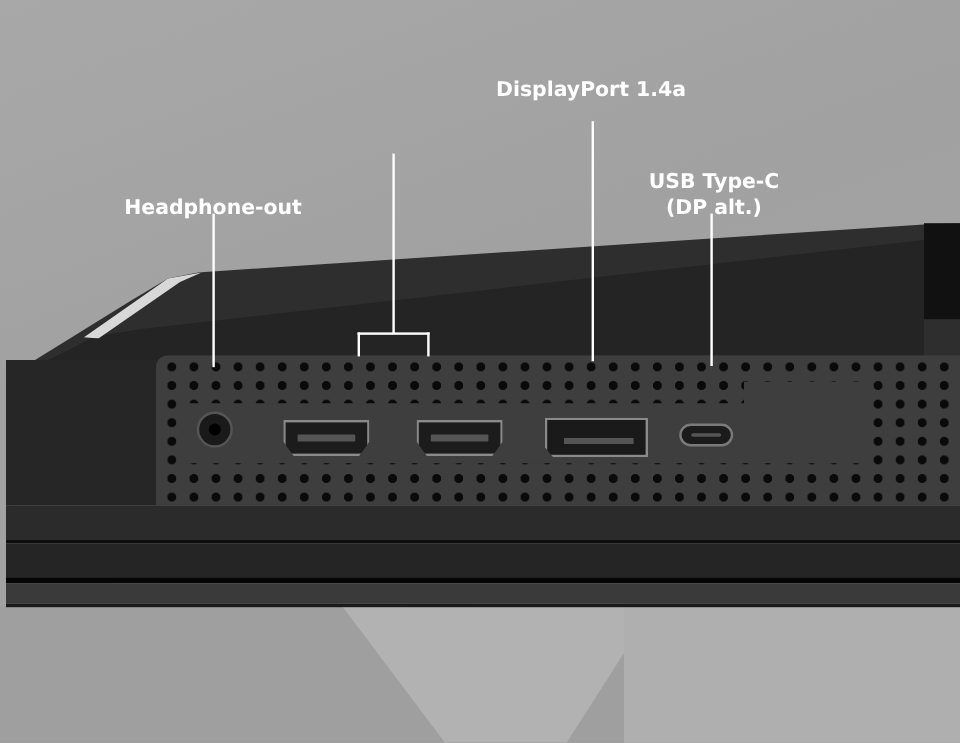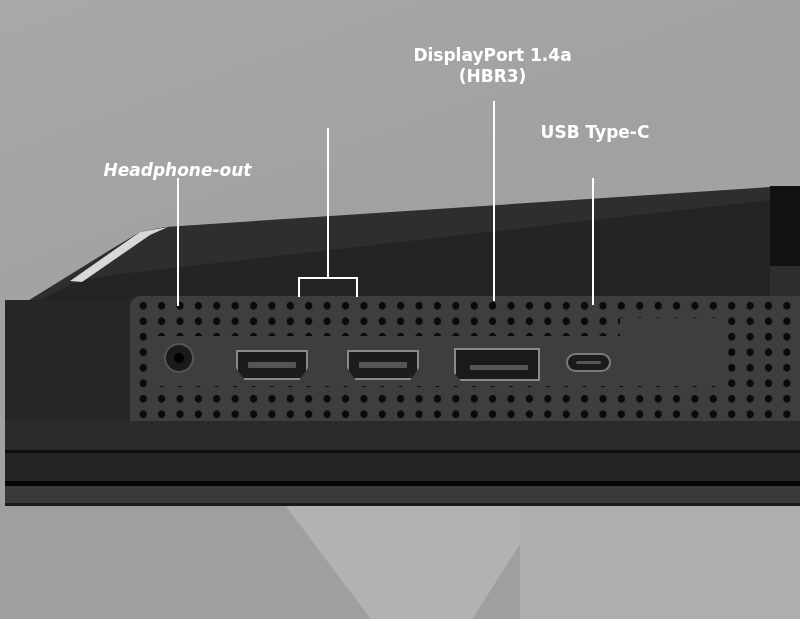--- a/index.html
+++ b/index.html
@@ -86,21 +86,21 @@
   }
   .dp::after { content:""; position:absolute; left:14px; top:15px; width:58px; height:5px; background:#555; }
   .usbc {
     left:566px; top:353px; width:45px; height:19px; border-radius:10px; background:#1b1b1b; border:2px solid #7a7a7a; box-sizing:border-box;
   }
   .usbc::after { content:""; position:absolute; left:8px; top:6px; width:25px; height:3px; background:#555; border-radius:2px; }
 
   
   .label {
     position:absolute; color:#ffffff; font-weight:bold; font-size:17px; line-height:21px; text-align:center; white-space:nowrap;
-    font-family:"DejaVu Sans", sans-serif; letter-spacing:0px;
+    font-family:"DejaVu Sans", sans-serif; letter-spacing:0px;margin-top:20px;
   }
   .line { position:absolute; background:#ffffff; width:2px; }
   .hline { position:absolute; background:#ffffff; height:2px; }
 </style>
 </head>
 <body>
 
 <div class="bg-facet1"></div>
 <div class="bg-facet-bottom-light"></div>
 <div class="bg-tri"></div>
@@ -123,34 +123,34 @@
 <div class="band4"></div>
 <div class="band5"></div>
 <div class="band6"></div>
 
 <div class="port audio-jack"></div>
 <div class="port hdmi hdmi1"></div>
 <div class="port hdmi hdmi2"></div>
 <div class="port dp"></div>
 <div class="port usbc"></div>
 
-<div class="label" style="left:100px;top:160px;width:155px;font-style:italic;">
+<div class="label" style="left:100px;top:143px;width:155px;">
   <div>Headphone-out</div>
 </div>
 <div class="line" style="left:177px;top:178px;height:128px;"></div>
 
 <div class="label" style="left:248px;top:69px;width:175px;">
 </div>
 <div class="line" style="left:327px;top:128px;height:150px;"></div>
 <div class="hline" style="left:298px;top:277px;width:60px;"></div>
 <div class="line" style="left:298px;top:277px;height:20px;"></div>
 <div class="line" style="left:356px;top:277px;height:20px;"></div>
 
 <div class="label" style="left:400px;top:45px;width:185px;">
   <div>DisplayPort 1.4a</div>
-  <div>(HBR3)</div>
 </div>
 <div class="line" style="left:493px;top:101px;height:200px;"></div>
 
 <div class="label" style="left:525px;top:122px;width:140px;text-align:center;">
   <div>USB Type-C</div>
+  <div>(DP alt.)</div>
 </div>
 <div class="line" style="left:592px;top:178px;height:127px;"></div>
 
 </body></html>

